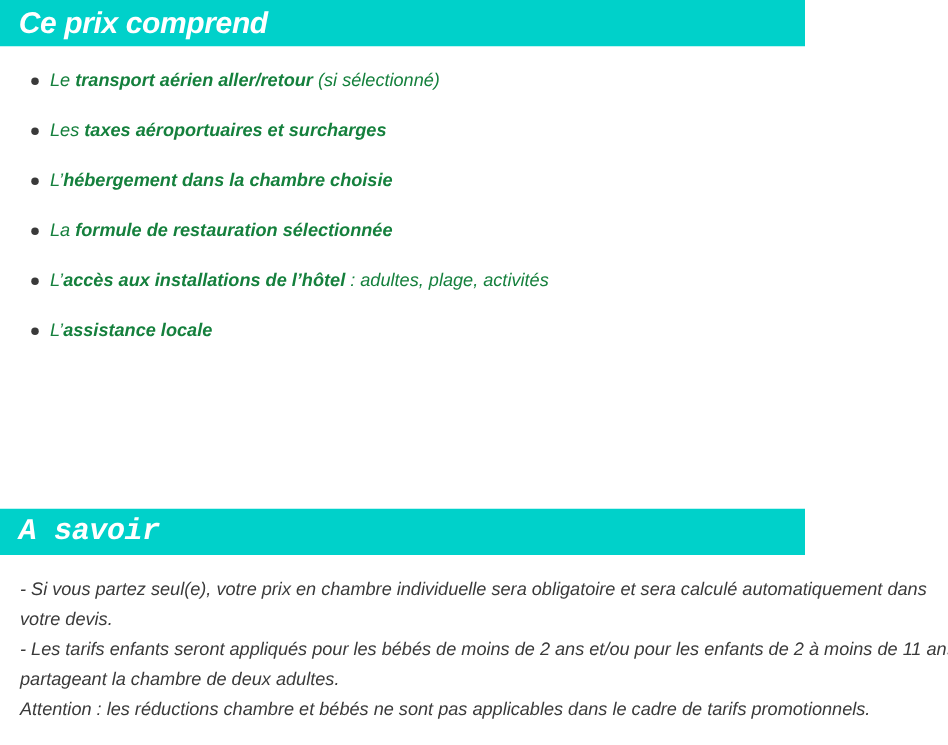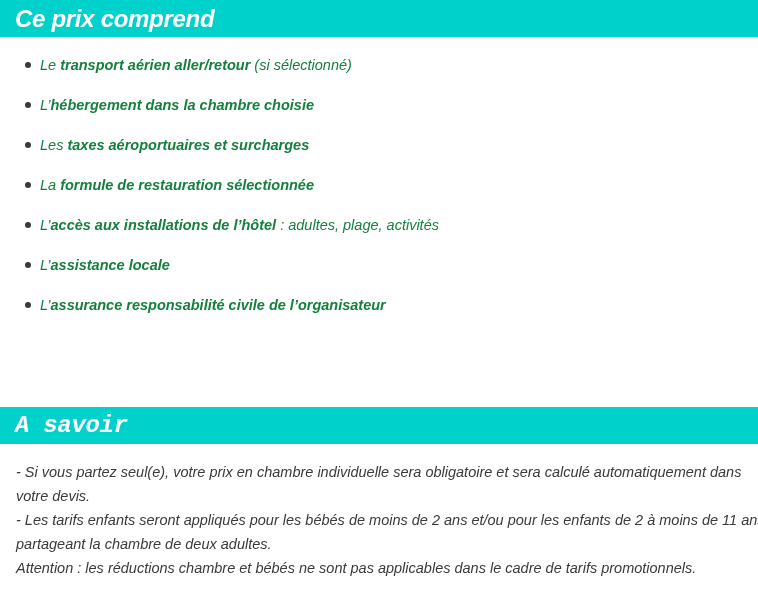--- a/index.html
+++ b/index.html
@@ -11,21 +11,21 @@
       width: 758px;
       height: 596px;
       position: relative;
       overflow: hidden;
       font-family: "Liberation Sans", "DejaVu Sans", sans-serif;
       color: #3a3a3a;
     }
     .section-header {
       position: absolute;
       left: 0;
-      width: 758px;
+      width: 644px;
       height: 37px;
       background: #00d1ca;
       color: #ffffff;
       font-style: italic;
       font-weight: bold;
       font-size: 24px;
       line-height: 37px;
       box-sizing: border-box;
       padding-left: 15px;
       letter-spacing: -0.3px;
@@ -85,41 +85,37 @@
   <span>Ce prix comprend</span>
 </div>
 
 <ul class="incl-list">
   <li class="incl-item">
     <span class="bullet"></span>
     <span>Le </span><b>transport aérien aller/retour</b><span> (si sélectionné)</span>
   </li>
   <li class="incl-item">
     <span class="bullet"></span>
-    <span>L’</span><b>hébergement dans la chambre choisie</b><span></span>
+    <span>Les </span><b>taxes aéroportuaires et surcharges</b><span></span>
   </li>
   <li class="incl-item">
     <span class="bullet"></span>
-    <span>Les </span><b>taxes aéroportuaires et surcharges</b><span></span>
+    <span>L’</span><b>hébergement dans la chambre choisie</b><span></span>
   </li>
   <li class="incl-item">
     <span class="bullet"></span>
     <span>La </span><b>formule de restauration sélectionnée</b><span></span>
   </li>
   <li class="incl-item">
     <span class="bullet"></span>
     <span>L’</span><b>accès aux installations de l’hôtel</b><span> : adultes, plage, activités</span>
   </li>
   <li class="incl-item">
     <span class="bullet"></span>
     <span>L’</span><b>assistance locale</b><span></span>
-  </li>
-  <li class="incl-item">
-    <span class="bullet"></span>
-    <span>L’</span><b>assurance responsabilité civile de l’organisateur</b><span></span>
   </li>
 </ul>
 
 <div class="section-header" id="hdr-2">
   <span>A savoir</span>
 </div>
 
 <div class="notes">
   <p class="note-line">- Si vous partez seul(e), votre prix en chambre individuelle sera obligatoire et sera calculé automatiquement dans votre devis.</p>
   <p class="note-line">- Les tarifs enfants seront appliqués pour les bébés de moins de 2 ans et/ou pour les enfants de 2 à moins de 11 ans, partageant la chambre de deux adultes.</p>

